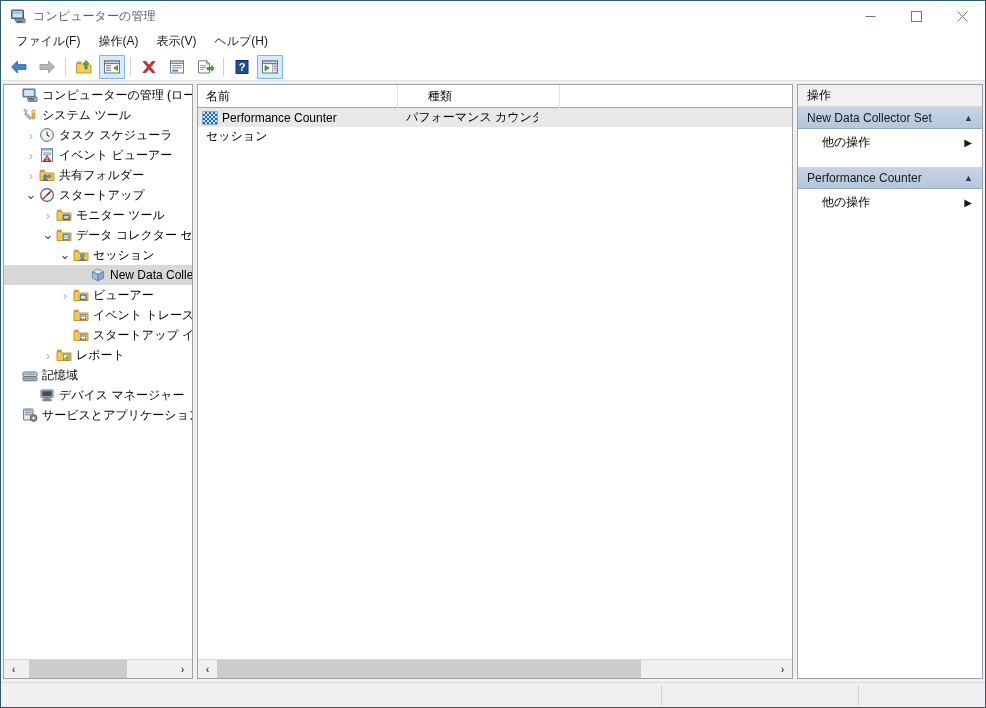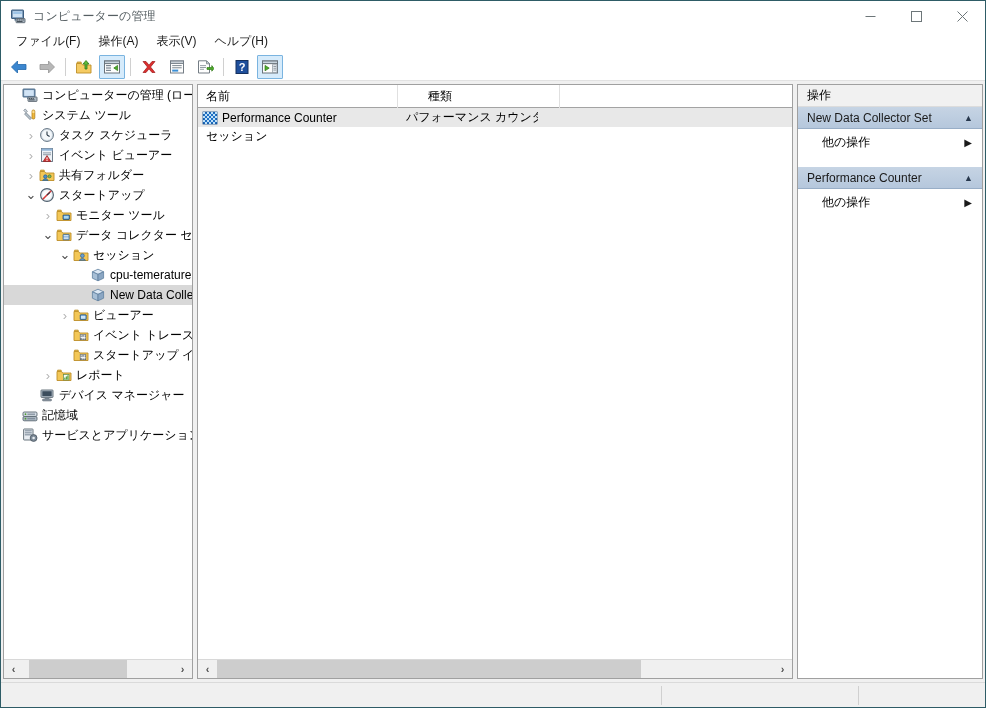--- a/index.html
+++ b/index.html
@@ -444,29 +444,20 @@
           <div class="tree-row" style="padding-left: 36px;">
             <div class="tw expanded" style="font-size: 13px; line-height: 8px;">⌄</div>
             <div class="tico"><svg width="16" height="16" viewBox="0 0 16 16"><path d="M1 4.5 L5.6 4.5 L6.7 6 L15 6 L15 13.5 L1 13.5 Z" fill="#f3c757" stroke="#bd8f28" stroke-width="0.9"></path><path d="M1.6 3.1 L5.2 3.1 L5.2 4.3 L1.6 4.3 Z" fill="#edbe4c" stroke="#bd8f28" stroke-width="0.8"></path>undefined<rect x="7" y="7.4" width="6.2" height="5.4" rx="0.4" fill="#6c9fd0" stroke="#35638f" stroke-width="0.7"></rect><rect x="7.7" y="8.2" width="4.8" height="0.9" fill="#e4f1fa"></rect><rect x="7.7" y="9.7" width="4.8" height="0.9" fill="#e4f1fa"></rect><rect x="7.7" y="11.2" width="4.8" height="0.9" fill="#e4f1fa"></rect></svg></div>
             <span class="tlabel">データ コレクター セット</span>
           </div>
           <div class="tree-row" style="padding-left: 53px;">
             <div class="tw expanded" style="font-size: 13px; line-height: 8px;">⌄</div>
             <div class="tico"><svg width="16" height="16" viewBox="0 0 16 16"><path d="M1 4.5 L5.6 4.5 L6.7 6 L15 6 L15 13.5 L1 13.5 Z" fill="#f3c757" stroke="#bd8f28" stroke-width="0.9"></path><path d="M1.6 3.1 L5.2 3.1 L5.2 4.3 L1.6 4.3 Z" fill="#edbe4c" stroke="#bd8f28" stroke-width="0.8"></path>undefined<circle cx="9.4" cy="8.7" r="1.9" fill="#6ba0d2" stroke="#2f6091" stroke-width="0.7"></circle><path d="M6.3 13.3 q3.1 -3.6 6.2 0 Z" fill="#6ba0d2" stroke="#2f6091" stroke-width="0.7"></path></svg></div>
             <span class="tlabel">セッション</span>
           </div>
-          <div class="tree-row" style="padding-left: 70px;">
-            <div class="tw empty"></div>
-            <div class="tico"><svg width="16" height="16" viewBox="0 0 16 16">
-                <path d="M2.4 4.8 L8 2.2 L13.6 4.8 L8 7.4 Z" fill="#dce8f4" stroke="#60809f" stroke-width="0.8" stroke-linejoin="round"></path>
-                <path d="M2.4 4.8 L8 7.4 L8 13.8 L2.4 11.2 Z" fill="#a7bfd6" stroke="#60809f" stroke-width="0.8" stroke-linejoin="round"></path>
-                <path d="M13.6 4.8 L8 7.4 L8 13.8 L13.6 11.2 Z" fill="#8aa6c3" stroke="#60809f" stroke-width="0.8" stroke-linejoin="round"></path>
-              </svg></div>
-            <span class="tlabel">cpu-temerature</span>
-          </div>
           <div class="tree-row selected" style="padding-left: 70px;">
             <div class="tw empty"></div>
             <div class="tico"><svg width="16" height="16" viewBox="0 0 16 16">
                 <path d="M2.4 4.8 L8 2.2 L13.6 4.8 L8 7.4 Z" fill="#dce8f4" stroke="#60809f" stroke-width="0.8" stroke-linejoin="round"></path>
                 <path d="M2.4 4.8 L8 7.4 L8 13.8 L2.4 11.2 Z" fill="#a7bfd6" stroke="#60809f" stroke-width="0.8" stroke-linejoin="round"></path>
                 <path d="M13.6 4.8 L8 7.4 L8 13.8 L13.6 11.2 Z" fill="#8aa6c3" stroke="#60809f" stroke-width="0.8" stroke-linejoin="round"></path>
               </svg></div>
             <span class="tlabel">New Data Collector Set</span>
           </div>
           <div class="tree-row" style="padding-left: 53px;">
@@ -481,42 +472,42 @@
           </div>
           <div class="tree-row" style="padding-left: 53px;">
             <div class="tw empty"></div>
             <div class="tico"><svg width="16" height="16" viewBox="0 0 16 16"><path d="M1 4.5 L5.6 4.5 L6.7 6 L15 6 L15 13.5 L1 13.5 Z" fill="#f3c757" stroke="#bd8f28" stroke-width="0.9"></path><path d="M1.6 3.1 L5.2 3.1 L5.2 4.3 L1.6 4.3 Z" fill="#edbe4c" stroke="#bd8f28" stroke-width="0.8"></path>undefined<rect x="7.2" y="7.6" width="5.6" height="5.2" fill="#f2f5f8" stroke="#6d7a86" stroke-width="0.7"></rect><text x="10" y="10.2" font-family="Liberation Mono, monospace" font-size="3.4" fill="#36424d" text-anchor="middle">101</text><text x="10" y="12.6" font-family="Liberation Mono, monospace" font-size="3.4" fill="#36424d" text-anchor="middle">011</text></svg></div>
             <span class="tlabel">スタートアップ イベント トレース セッション</span>
           </div>
           <div class="tree-row" style="padding-left: 36px;">
             <div class="tw collapsed" style="font-size: 13px;">›</div>
             <div class="tico"><svg width="16" height="16" viewBox="0 0 16 16"><path d="M1 4.5 L5.6 4.5 L6.7 6 L15 6 L15 13.5 L1 13.5 Z" fill="#f3c757" stroke="#bd8f28" stroke-width="0.9"></path><path d="M1.6 3.1 L5.2 3.1 L5.2 4.3 L1.6 4.3 Z" fill="#edbe4c" stroke="#bd8f28" stroke-width="0.8"></path>undefined<rect x="7.4" y="7.4" width="5.6" height="5.6" fill="#f6faf4" stroke="#5e8a49" stroke-width="0.7"></rect><rect x="8.3" y="10.6" width="1.1" height="1.9" fill="#4f9c31"></rect><rect x="9.8" y="9.4" width="1.1" height="3.1" fill="#4f9c31"></rect><rect x="11.3" y="8.4" width="1.1" height="4.1" fill="#4f9c31"></rect></svg></div>
             <span class="tlabel">レポート</span>
-          </div>
-          <div class="tree-row" style="padding-left: 19px;">
-            <div class="tw empty"></div>
-            <div class="tico"><svg width="16" height="16" viewBox="0 0 16 16">
-                <rect x="2" y="3" width="12" height="7.4" rx="0.6" fill="#b9c4cf" stroke="#5a6671" stroke-width="0.9"></rect>
-                <rect x="3.3" y="4.2" width="9.4" height="5" fill="#3c4d5d"></rect>
-                <rect x="5.6" y="10.8" width="4.8" height="1.4" fill="#7d8b98"></rect>
-                <rect x="3.6" y="12.2" width="8.8" height="1.6" rx="0.5" fill="#9aa6b2" stroke="#5a6671" stroke-width="0.8"></rect>
-              </svg></div>
-            <span class="tlabel">デバイス マネージャー</span>
           </div>
           <div class="tree-row" style="padding-left: 2px;">
             <div class="tw empty"></div>
             <div class="tico"><svg width="16" height="16" viewBox="0 0 16 16">
                 <rect x="1" y="5" width="14" height="4.4" rx="1.2" fill="#d5dde5" stroke="#5a6671" stroke-width="0.9"></rect>
                 <rect x="1" y="9.6" width="14" height="4.2" rx="1.2" fill="#aebac6" stroke="#5a6671" stroke-width="0.9"></rect>
                 <circle cx="3.5" cy="7.2" r="0.9" fill="#4f9c31"></circle>
                 <circle cx="3.5" cy="11.7" r="0.9" fill="#4f9c31"></circle>
                 <rect x="5.4" y="6.6" width="7.6" height="1.2" fill="#7e8b98"></rect>
                 <rect x="5.4" y="11.1" width="7.6" height="1.2" fill="#7e8b98"></rect>
               </svg></div>
             <span class="tlabel">記憶域</span>
+          </div>
+          <div class="tree-row" style="padding-left: 19px;">
+            <div class="tw empty"></div>
+            <div class="tico"><svg width="16" height="16" viewBox="0 0 16 16">
+                <rect x="2" y="3" width="12" height="7.4" rx="0.6" fill="#b9c4cf" stroke="#5a6671" stroke-width="0.9"></rect>
+                <rect x="3.3" y="4.2" width="9.4" height="5" fill="#3c4d5d"></rect>
+                <rect x="5.6" y="10.8" width="4.8" height="1.4" fill="#7d8b98"></rect>
+                <rect x="3.6" y="12.2" width="8.8" height="1.6" rx="0.5" fill="#9aa6b2" stroke="#5a6671" stroke-width="0.8"></rect>
+              </svg></div>
+            <span class="tlabel">デバイス マネージャー</span>
           </div>
           <div class="tree-row" style="padding-left: 2px;">
             <div class="tw empty"></div>
             <div class="tico"><svg width="16" height="16" viewBox="0 0 16 16">
                 <rect x="1.6" y="2" width="9.4" height="11" rx="0.6" fill="#e8edf2" stroke="#5a6671" stroke-width="0.9"></rect>
                 <rect x="2.8" y="3.2" width="7" height="1.2" fill="#8795a2"></rect>
                 <rect x="2.8" y="5.2" width="7" height="1.2" fill="#8795a2"></rect>
                 <rect x="2.8" y="7.2" width="7" height="1.2" fill="#8795a2"></rect>
                 <circle cx="11.6" cy="11" r="3.4" fill="#7d8b98" stroke="#49545f" stroke-width="0.8"></circle>
                 <circle cx="11.6" cy="11" r="1.3" fill="#e8edf2"></circle>

